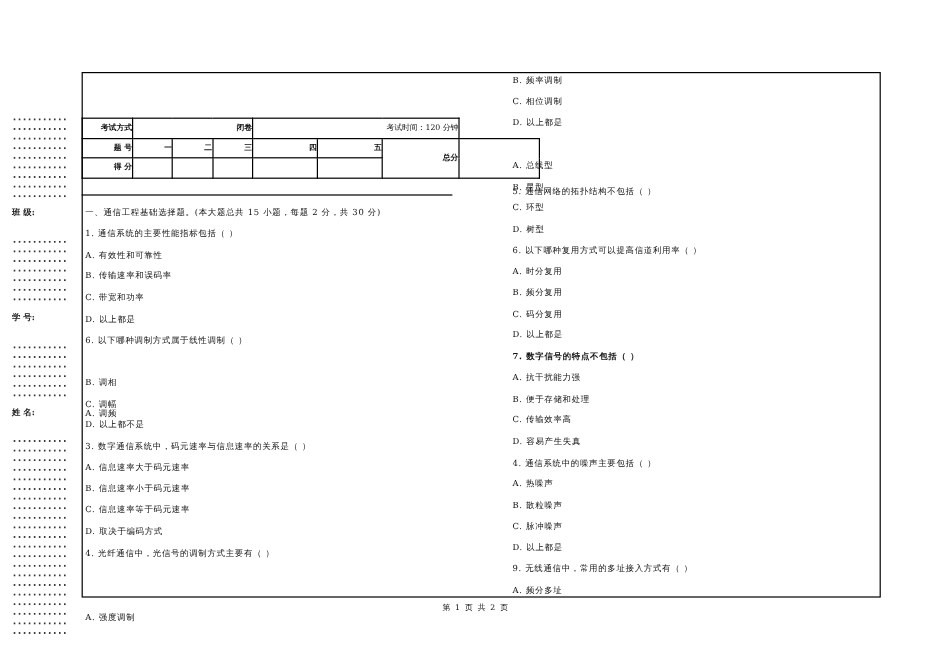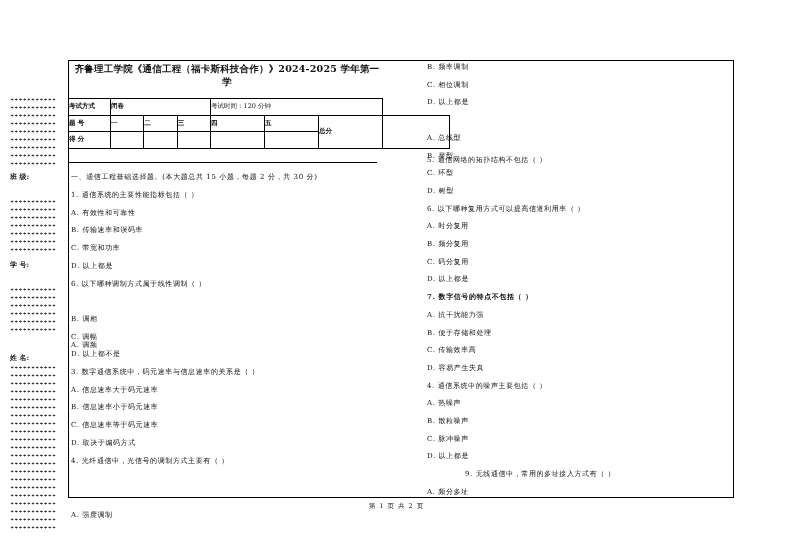--- a/index.html
+++ b/index.html
@@ -13,21 +13,21 @@
     background-image: radial-gradient(circle, #333 0.9px, transparent 1.1px);
     background-size:4.2px 3px; background-repeat:repeat-x;
   }
   .margin-label { position:absolute; left:2px; font-size:7px; font-weight:bold; color:#222; white-space:nowrap; }
 
   .frame { position:absolute; left:68px; top:60px; width:666px; height:438px; border:1.5px solid #000; box-sizing:border-box; }
 
   .title { position:absolute; left:72px; top:62px; width:310px; text-align:center; font-size:9.5px; font-weight:bold; line-height:13px; letter-spacing:0.2px; }
 
   table.info { position:absolute; left:68px; top:98px; border-collapse:collapse; font-size:6.5px; }
-  table.info td { border:1px solid #000; padding:0; height:16.5px; text-align:left; vertical-align:middle; box-sizing:border-box; }
+  table.info td { border:1px solid #000; padding:0; height:16.5px; text-align:right; vertical-align:middle; box-sizing:border-box; }
   td.bold { font-weight:bold; }
   td.lefttext { text-align:left; padding-left:4px; }
 
   .hline { position:absolute; left:68px; top:162px; width:309px; height:0; border-top:1.2px solid #000; }
 
   .q { position:absolute; font-size:7px; line-height:10px; white-space:nowrap; letter-spacing:0.6px; }
   .footer { position:absolute; left:0; width:793px; top:502px; text-align:center; font-size:6.5px; letter-spacing:1px; }
 </style>
 </head>
 <body>
@@ -73,27 +73,26 @@
       <div class="dot-row" style="top: 478px;"></div>
       <div class="dot-row" style="top: 486px;"></div>
       <div class="dot-row" style="top: 494px;"></div>
       <div class="dot-row" style="top: 502px;"></div>
       <div class="dot-row" style="top: 510px;"></div>
       <div class="dot-row" style="top: 518px;"></div>
       <div class="dot-row" style="top: 526px;"></div>
     </div>
   <span class="margin-label" style="top:172px;">班 级:</span>
   <span class="margin-label" style="top:260px;">学 号:</span>
-  <span class="margin-label" style="top:353px;">姓 名:</span>
+  <span class="margin-label" style="top:339px;">姓 名:</span>
 </div>
 
 <div class="frame"></div>
 
 <div class="title">
-  <div>齐鲁理工学院《通信工程（福卡斯科技合作）》2024-2025  学年第一学</div>
 </div>
 
 <table class="info">
   <tbody>
       <tr>
     <td class="bold" style="width:42px;">考试方式</td>
     <td class="bold" colspan="3" style="width:100px;">闭卷</td>
     <td class="lefttext" colspan="3" style="width:172px;">考试时间：120 分钟</td>
   </tr>
   <tr>
@@ -158,17 +157,17 @@
     <div class="q" style="left: 427px; top: 292.1px; font-weight: bold;">7. 数字信号的特点不包括（    ）</div>
     <div class="q" style="left: 427px; top: 309.8px;">A. 抗干扰能力强</div>
     <div class="q" style="left: 427px; top: 327.5px;">B. 便于存储和处理</div>
     <div class="q" style="left: 427px; top: 345.2px;">C. 传输效率高</div>
     <div class="q" style="left: 427px; top: 362.9px;">D. 容易产生失真</div>
     <div class="q" style="left: 427px; top: 380.6px;">4. 通信系统中的噪声主要包括（    ）</div>
     <div class="q" style="left: 427px; top: 398.3px;">A. 热噪声</div>
     <div class="q" style="left: 427px; top: 416px;">B. 散粒噪声</div>
     <div class="q" style="left: 427px; top: 433.7px;">C. 脉冲噪声</div>
     <div class="q" style="left: 427px; top: 451.4px;">D. 以上都是</div>
-    <div class="q" style="left: 427px; top: 469.1px; margin-left: 38px;">9. 无线通信中，常用的多址接入方式有（    ）</div>
+    <div class="q" style="left: 427px; top: 469.1px;">9. 无线通信中，常用的多址接入方式有（    ）</div>
     <div class="q" style="left: 427px; top: 486.8px;">A. 频分多址</div>
   </div>
 
 <div class="footer">第 1 页 共 2 页</div>
 
 </body></html>

